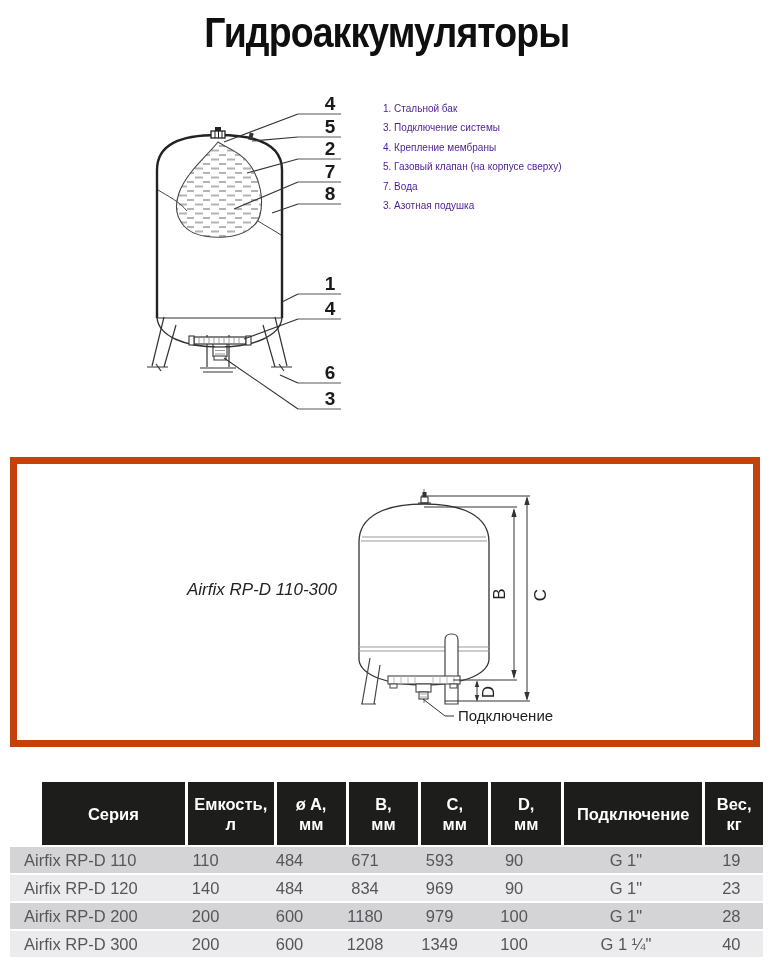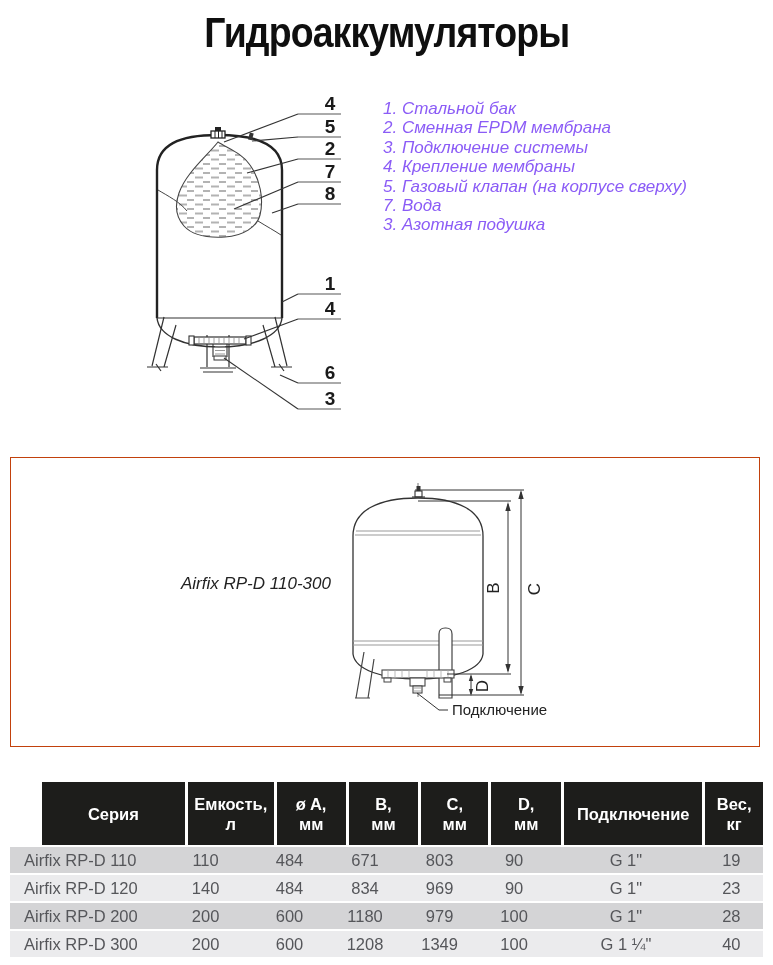--- a/index.html
+++ b/index.html
@@ -12,28 +12,28 @@
   
   .title-wrap { position:absolute; top:8px; left:0; width:100%; text-align:center; }
   .title {
     display:inline-block; font-size:43px; font-weight:bold; color:#0f0f0f;
     letter-spacing:-1px; transform:scaleX(.87); transform-origin:center;
     white-space:nowrap;
   }
   
   .legend { position:absolute; left:383px; top:99px; }
   .legend-item {
-    font-size:17px; font-style:italic; color:#8b5cf6;
+    font-size:10px; color:#4c1d95;
     line-height:19.4px; white-space:nowrap;
   }
   
   .svg1 { position:absolute; left:130px; top:85px; }
   .spec-box {
     position:absolute; left:10px; top:457px; width:750px; height:290px;
-    border:1px solid #c2410c; background:#fff;
+    border:7px solid #c2410c; background:#fff;
   }
   .callout-num { font-size:19px; font-weight:bold; fill:#1a1a1a; }
   .dim-label { font-size:17px; fill:#222; }
   .model-label { font-size:17px; font-style:italic; fill:#222; }
   .conn-label { font-size:15px; fill:#222; }
   
   .spec-table { position:absolute; left:10px; top:782px; width:753px; }
   .tgrid {
     display:grid;
     grid-template-columns:19.8% 12.35% 9.95% 10.1% 9.7% 10.1% 19.6% 8.4%;
@@ -147,21 +147,20 @@
     </g>
     <g>
       <line x1="168" y1="324" x2="211" y2="324" stroke="#aaa" stroke-width="2"></line>
       <line x1="168" y1="324" x2="94" y2="273" stroke="#333" stroke-width="1.1"></line>
       <text class="callout-num" x="200" y="320" text-anchor="middle">3</text>
     </g>
   </svg>
 
   <div class="legend">
     <div class="legend-item">1. Стальной бак</div>
-    <div class="legend-item">2. Сменная EPDM мембрана</div>
     <div class="legend-item">3. Подключение системы</div>
     <div class="legend-item">4. Крепление мембраны</div>
     <div class="legend-item">5. Газовый клапан (на корпусе сверху)</div>
     <div class="legend-item">7. Вода</div>
     <div class="legend-item">3. Азотная подушка</div>
   </div>
 
   <div class="spec-box">
     <svg width="744" height="284" viewBox="0 0 744 284">
 
@@ -259,21 +258,21 @@
         <span class="hline">Вес,</span>
         <span class="hline">кг</span>
       </div>
     </div>
 
     <div class="tgrid trow shade-dark">
       <div class="td c0">Airfix RP-D 110</div>
       <div class="td">110</div>
       <div class="td">484</div>
       <div class="td">671</div>
-      <div class="td">803</div>
+      <div class="td">593</div>
       <div class="td">90</div>
       <div class="td">G 1"</div>
       <div class="td">19</div>
     </div>
 
     <div class="tgrid trow shade-light">
       <div class="td c0">Airfix RP-D 120</div>
       <div class="td">140</div>
       <div class="td">484</div>
       <div class="td">834</div>

